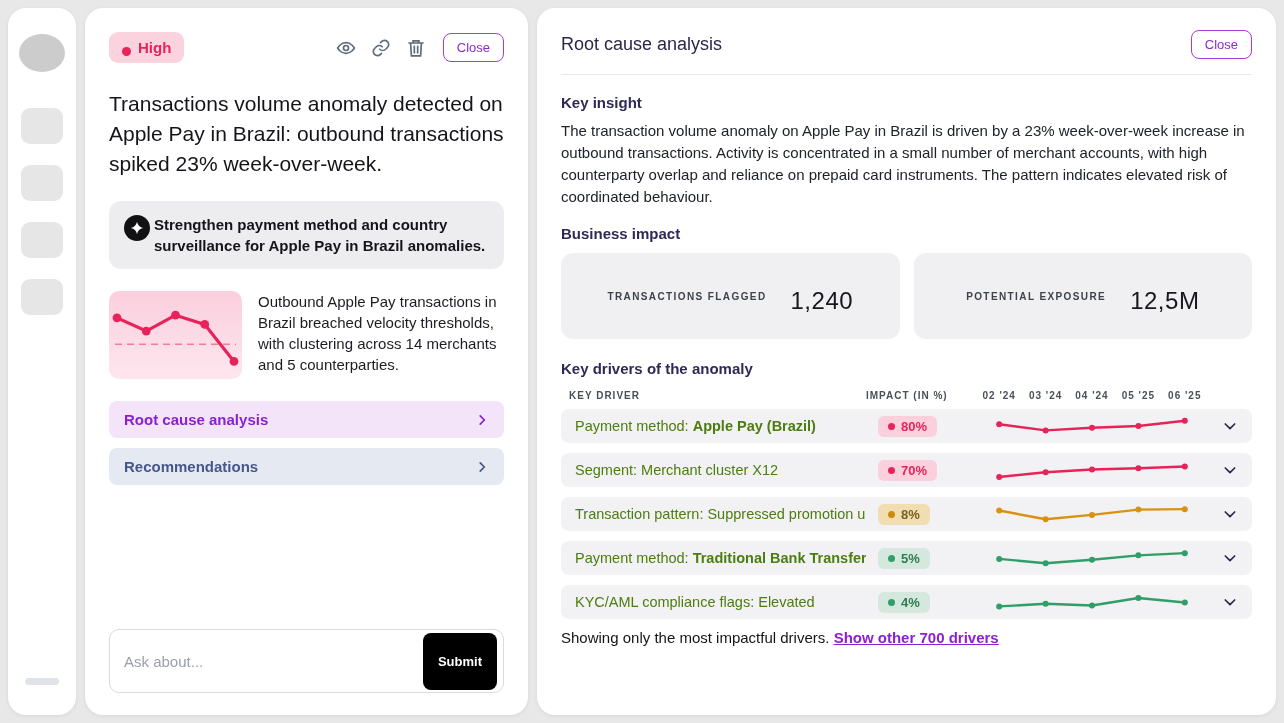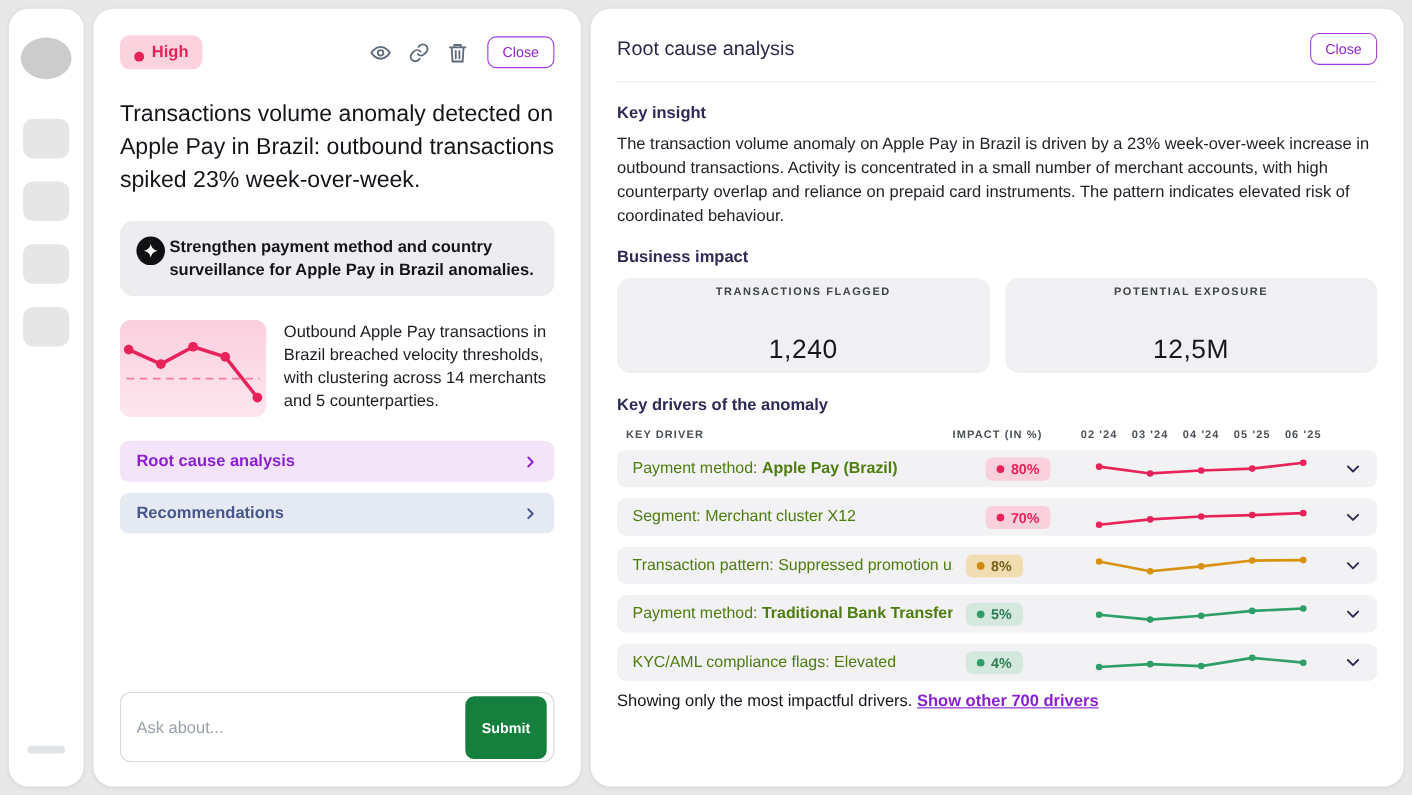--- a/index.html
+++ b/index.html
@@ -45,52 +45,52 @@
   .nav-btn { margin-top:22px; height:37px; border-radius:8px; display:flex; align-items:center;
              justify-content:space-between; padding:0 15px; cursor:pointer; font-size:15px; font-weight:700; }
   .nav-btn.rca { background:#f3e4fa; color:#8b1fd3; }
   .nav-btn.rec { margin-top:10px; background:#e5eaf2; color:#47568c; }
   .nav-btn svg { width:14px; height:14px; }
 
   .ask-bar { position:absolute; left:24px; right:24px; bottom:22px; height:64px;
              border:1px solid #d8dce2; border-radius:10px; display:flex; align-items:center; padding:0 6px 0 14px; }
   .ask-bar input { flex:1; border:none; outline:none; font-size:15px; font-family:inherit; color:#333; background:transparent; }
   .ask-bar input::placeholder { color:#9aa1ab; }
-  .submit-btn { background:#15803d; color:#ffffff; border:none; font-family:inherit; font-weight:700;
+  .submit-btn { background:#000000; color:#ffffff; border:none; font-family:inherit; font-weight:700;
                 font-size:13px; padding:21px 15px; border-radius:8px; cursor:pointer; }
 
   
   .analysis-panel { left:537px; width:739px; height:707px; padding:22px 24px 20px; }
   .an-header { display:flex; align-items:center; justify-content:space-between; }
   .an-title { font-size:18px; font-weight:500; color:#2c2749; }
   .an-divider { margin-top:15px; height:1px; background:#e7e9ec; }
   .sec-heading { font-size:15px; font-weight:700; color:#2d2a56; }
   .mt20 { margin-top:19px; } .mt18 { margin-top:17px; } .mt22 { margin-top:21px; }
   .an-para { margin-top:9px; font-size:15px; line-height:22px; color:#20232b; }
 
   .stats-row { margin-top:11px; display:flex; gap:14px; }
   .stat-card { flex:1; height:86px; background:#f0f0f2; border-radius:12px; display:flex;
-               flex-direction:column; align-items:center; justify-content:center;gap:24px; }
+               align-items:center; justify-content:center;gap:24px; }
   .stat-label { font-size:10px; letter-spacing:1.4px; font-weight:600; color:#3e434b; }
   .stat-value { margin-top:9px; font-size:24px; font-weight:500; color:#16181d; letter-spacing:0.5px; }
 
   .drv-grid { display:grid; grid-template-columns:305px 110px 232px 1fr; align-items:center; }
   .drv-head { margin-top:13px; font-size:10px; letter-spacing:1px; font-weight:700; color:#4a4f58; padding:0 0 8px; }
   .drv-head .col-label { padding-left:8px; }
   .months { display:grid; grid-template-columns:repeat(5,1fr); }
   .months span { text-align:center; white-space:nowrap; }
 
   .drv-row { height:34px; background:#f2f2f4; border-radius:8px; margin-bottom:10px; cursor:pointer; }
   .drv-label { padding-left:14px; font-size:14.5px; color:#4d7c0f; white-space:nowrap; overflow:hidden; }
   .drv-label b { font-weight:700; }
   .drv-impact { display:flex; justify-content:flex-start; padding-left:12px; }
   .impact-badge { display:inline-flex; align-items:center; gap:6px; font-size:13px; font-weight:700;
                   padding:3px 10px; border-radius:6px; }
   .impact-badge .dot { width:7px; height:7px; border-radius:50%; }
-  .sev-high { background:#f9d0dc; color:#e8235a;margin-left:18px; } .sev-high .dot { background:#e8235a; }
+  .sev-high { background:#f9d0dc; color:#e8235a; } .sev-high .dot { background:#e8235a; }
   .sev-medium { background:#f1ddb2; color:#77601e; } .sev-medium .dot { background:#cc8a0e; }
   .sev-low { background:#d5e8dd; color:#2e7d52; } .sev-low .dot { background:#2f9e68; }
   .drv-spark svg { display:block; }
   .drv-chev { display:flex; justify-content:center; }
   .drv-chev svg { width:16px; height:16px; }
 
   .an-footer { margin-top:8px; font-size:15px; color:#15141b; }
   .an-footer a { color:#8b1fd3; font-weight:600; text-decoration:underline; cursor:pointer; }
 </style>
 </head>

